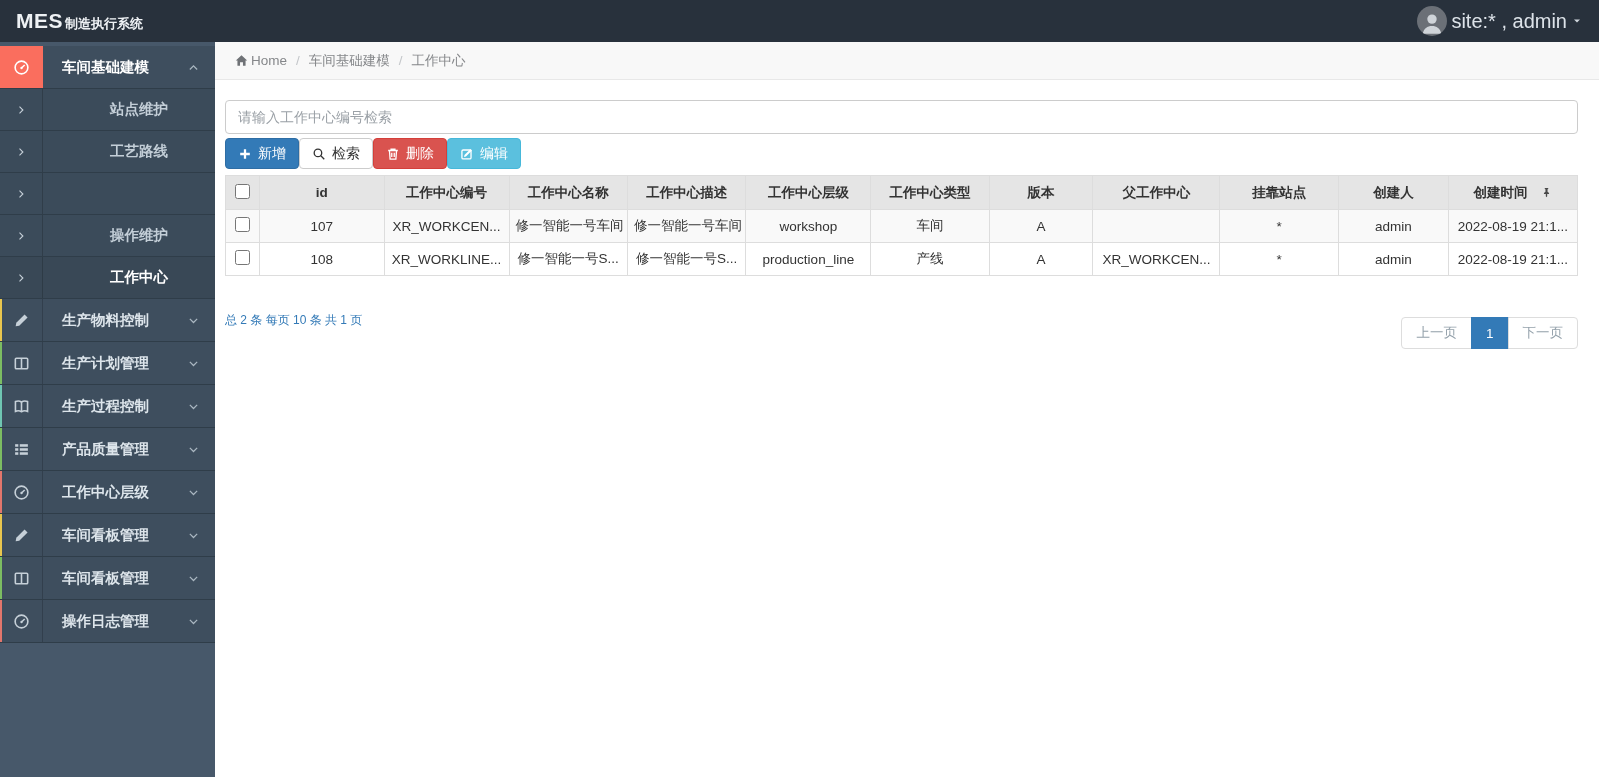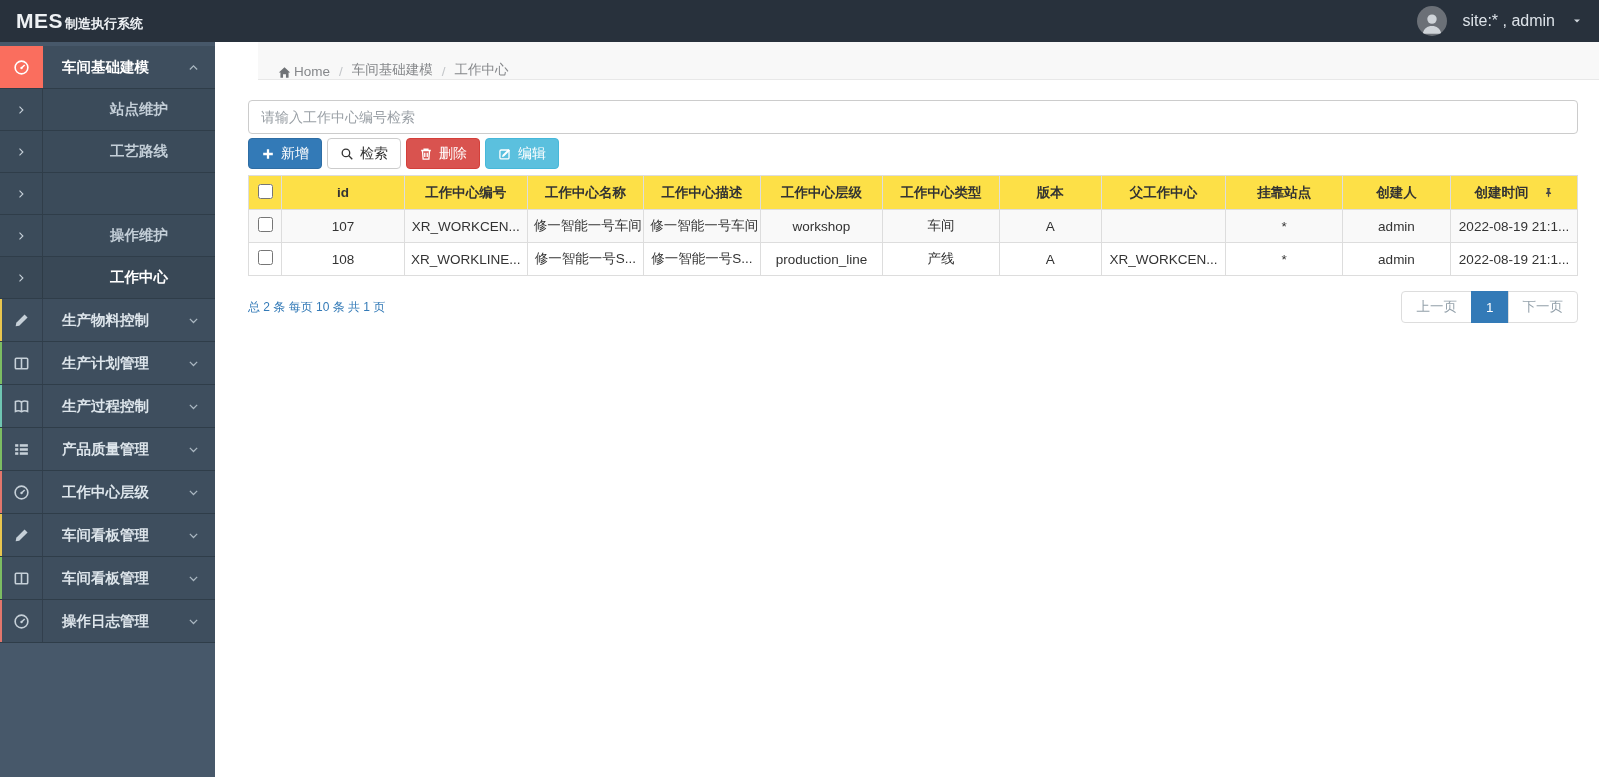--- a/index.html
+++ b/index.html
@@ -6,22 +6,22 @@
   html, body { width: 1599px; height: 777px; overflow: hidden;
     font-family: "Liberation Sans", sans-serif; background: #fff; }
 
   
   .navbar { position: absolute; top: 0; left: 0; width: 1599px; height: 42px;
     background: #28313c; display: flex; align-items: center;
     justify-content: space-between; padding: 0 16px; z-index: 5; }
   .logo { display: flex; align-items: baseline; color: #eef1f4; }
   .logo-mes { font-size: 21px; font-weight: 700; letter-spacing: .5px; }
   .logo-rest { font-size: 13px; font-weight: 700; margin-left: 2px; }
-  .user-menu { display: flex; align-items: center; gap: 16px; color: #dde3e9;
-    font-size: 16px; cursor: pointer; }
+  .user-menu { display: flex; align-items: center; gap: 4px; color: #dde3e9;
+    font-size: 20px; cursor: pointer; }
   .avatar { width: 30px; height: 30px; border-radius: 50%; background: #6b7077;
     overflow: hidden; display: inline-flex; align-items: flex-end; justify-content: center; }
   .avatar svg { width: 26px; height: 26px; }
   .caret svg { width: 12px; height: 12px; display: block; color: #cfd6dc; }
 
   
   .sidebar { position: absolute; top: 42px; left: 0; width: 215px; bottom: 0;
     background: #47586a; }
   .menu-item { position: relative; display: flex; align-items: stretch;
     background: #3e4e5e; border-bottom: 1px solid #2f3d49; cursor: pointer; }
@@ -38,58 +38,58 @@
   .menu-item.sub.active .menu-label { color: #ffffff; }
   .menu-item.sub.active { background: #394856; }
   .menu-chev { display: flex; align-items: center; padding-right: 15px; color: #aab7c1; }
   .menu-chev svg { width: 13px; height: 13px; }
   .menu-item.active-section { margin-top: 4px; }
   .menu-item.active-section .menu-label { color: #fff; }
 
   
   .main { position: absolute; top: 42px; left: 215px; right: 0; bottom: 0; background: #fff; }
   .breadcrumb-bar { height: 38px; background: #f8f8f8; border-bottom: 1px solid #e8e8e8;
-    display: flex; align-items: flex-end; padding: 0 20px; font-size: 13.5px; color: #85878a; margin-left: 43px; }
+    display: flex; align-items: center; padding: 0 20px; font-size: 13.5px; color: #85878a; }
   .breadcrumb-bar .home-ic { display: inline-flex; margin-right: 3px; color: #6f7276; }
   .breadcrumb-bar .home-ic svg { width: 13px; height: 13px; }
   .crumb { color: #85878a; text-decoration: none; cursor: pointer; }
   .crumb.current { cursor: default; }
   .crumb-sep { margin: 0 9px; color: #c3c6c9; }
 
-  .content { padding: 20px 21px 0 33px; }
+  .content { padding: 20px 21px 0 10px; }
   .search-input { width: 100%; height: 34px; border: 1px solid #ccc; border-radius: 4px;
     padding: 6px 12px; font-size: 14px; color: #555; outline: none;
     font-family: "Liberation Sans", sans-serif; }
   .search-input::placeholder { color: #9aa0a6; }
 
-  .toolbar { margin-top: 4px; display: flex; gap: 5px; }
+  .toolbar { margin-top: 4px; display: flex; }
   .btn { height: 31px; padding: 0 12px; border-radius: 4px; font-size: 14px;
     display: inline-flex; align-items: center; gap: 6px; cursor: pointer;
     border: 1px solid transparent; font-family: "Liberation Sans", sans-serif; }
   .btn svg { width: 14px; height: 14px; }
   .btn-primary { background: #337ab7; border-color: #2e6da4; color: #fff; }
   .btn-default { background: #fff; border-color: #ccc; color: #333; }
   .btn-danger  { background: #d9534f; border-color: #d43f3a; color: #fff; }
   .btn-info    { background: #5bc0de; border-color: #46b8da; color: #fff; }
 
   table.grid { margin-top: 6px; width: 100%; border-collapse: collapse;
     table-layout: fixed; font-size: 13.5px; color: #333; }
   table.grid th, table.grid td { border: 1px solid #ddd; text-align: center;
     padding: 0 6px; overflow: hidden; white-space: nowrap; }
-  table.grid th { height: 34px; font-weight: 700; background: #fde047; }
+  table.grid th { height: 34px; font-weight: 700; background: #e5e5e5; }
   table.grid td { height: 33px; }
   table.grid tbody tr:nth-child(odd) { background: #f9f9f9; }
   table.grid input[type=checkbox] { width: 15px; height: 15px; cursor: pointer; }
   .pin-ic { display: inline-block; margin-left: 14px; color: #4a4a4a; vertical-align: -1px; }
   .pin-ic svg { width: 11px; height: 11px; }
 
   .pager-row { margin-top: 15px; display: flex; align-items: center;
     justify-content: space-between; }
   .page-summary { color: #337ab7; font-size: 12px; }
-  .pager { display: inline-flex; }
+  .pager { display: inline-flex; margin-top: 26px; }
   .page-btn { padding: 6px 14px; border: 1px solid #ddd; background: #fff;
     color: #94a1ab; font-size: 13.5px; margin-left: -1px; cursor: pointer; }
   .page-btn:first-child { border-radius: 4px 0 0 4px; margin-left: 0; }
   .page-btn:last-child { border-radius: 0 4px 4px 0; }
   .page-btn.active { background: #337ab7; border-color: #337ab7; color: #fff; cursor: default; }
 </style>
 </head>
 <body>
 
 <div class="navbar">

